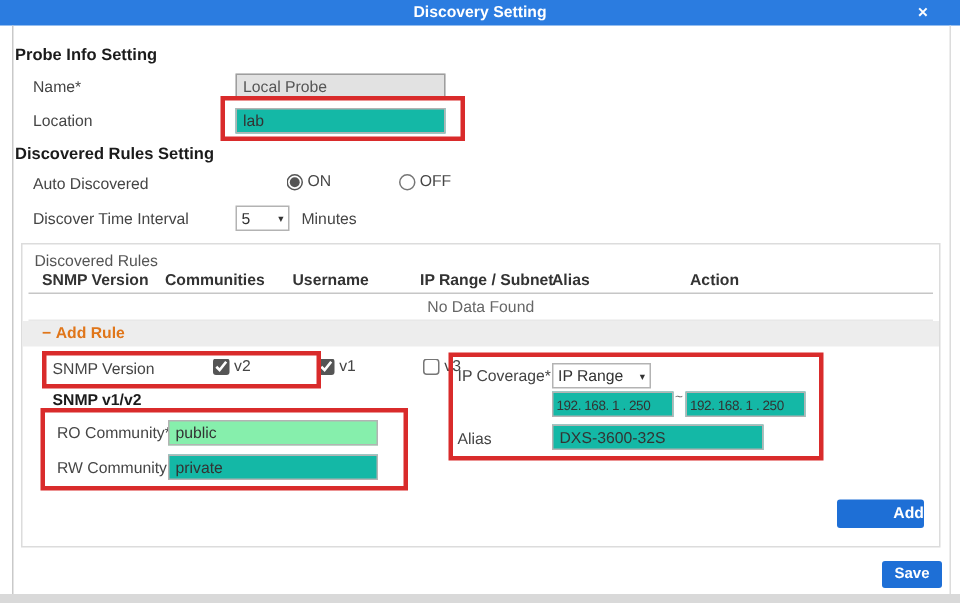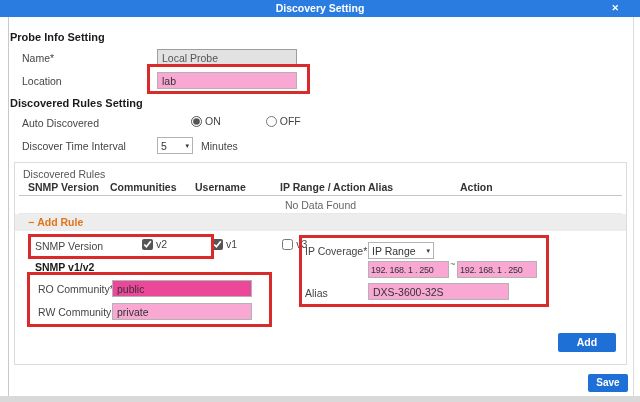--- a/index.html
+++ b/index.html
@@ -14,26 +14,26 @@
   .titlebar .title { display:block; text-align:center; color:#fff; font-weight:bold; font-size:10.5px; line-height:17px; }
   .titlebar .close { position:absolute; right:21px; top:0; color:#fff; font-size:9px; line-height:17px; cursor:pointer; font-weight:bold; }
   
   .edge-left  { position:absolute; left:8px;  top:17px; width:1px; height:380px; background:#c9c9c9; }
   .edge-right { position:absolute; left:633px; top:17px; width:1px; height:380px; background:#dcdcdc; }
   .page-strip { position:absolute; left:0; top:396px; width:640px; height:6px; background:#d9d9d9; }
 
   .heading { position:absolute; font-weight:bold; color:#1b1b1b; font-size:11px; white-space:nowrap; }
   .label   { position:absolute; color:#454545; white-space:nowrap; }
   .field {
-    position:absolute; height:17px; border:1px solid #b3b3b3; background:#f9a8d4;
+    position:absolute; height:17px; border:1px solid #b3b3b3; background:#14b8a6;
     font-family:"Liberation Sans", sans-serif; font-size:10.5px; color:#333;
     padding:0 4px; outline:none;
   }
   .field.gray   { background:#e2e2e2; border-color:#9e9e9e; color:#555; }
-  .field.yellow { background:#ec4899; }
+  .field.yellow { background:#86efac; }
   .field.ip     { font-size:9px; letter-spacing:-0.3px; padding:0 2px; }
   .select {
     position:absolute; height:17px; border:1px solid #b3b3b3; background:#fff;
     display:flex; align-items:center; justify-content:space-between;
     padding:0 3px; cursor:pointer;
   }
   .select .arr { font-size:7px; color:#333; margin-left:3px; }
 
   .radio-group, .check-group { position:absolute; display:flex; align-items:center; gap:11px; }
   .opt { display:flex; align-items:center; gap:3px; color:#454545;padding-left:34px; }
@@ -43,21 +43,21 @@
   .panel { position:absolute; left:14px; top:162px; width:613px; height:203px; border:1px solid #dcdcdc; background:#fff; }
   .panel-label { position:absolute; left:23px; top:168px; color:#555; }
   .thead { position:absolute; left:19px; top:179px; width:603px; height:17px; border-bottom:1px solid #c6c6c6; }
   .th { position:absolute; top:0; line-height:17px; font-weight:bold; color:#333; white-space:nowrap; }
   .empty-row { position:absolute; left:19px; top:197px; width:603px; height:17px; line-height:17px; text-align:center; color:#666; border-bottom:1px solid #e8e8e8; }
   .addrule-bar { position:absolute; left:15px; top:214px; width:611px; height:17px; background:#ededed; line-height:17px; cursor:pointer; }
   .addrule-bar .txt { margin-left:13px; color:#e0761a; font-weight:bold; }
   .addrule-bar .minus { color:#e0761a; font-weight:bold; margin-right:3px; }
 
   .btn { position:absolute; background:#1e6fd6; color:#fff; font-weight:bold; text-align:center; border-radius:2px; cursor:pointer; }
-  .btn-add  { left:558px; top:333px; width:58px; height:19px; line-height:19px; }
+  .btn-add  { left:558px; top:333px; width:58px; height:19px; line-height:19px;text-align:right; }
   .btn-save { left:588px; top:374px; width:40px; height:18px; line-height:18px; font-size:10px; }
 
   .ip-sep { position:absolute; left:450px; top:259px; color:#666; font-size:9px; }
 
   
   .anno { position:absolute; border:3px solid #d92b2b; background:transparent; z-index:50; pointer-events:none; }
   .anno-location { left:147px; top:64px;  width:163px; height:30px; }
   .anno-snmpver  { left:28px;  top:234px; width:186px; height:25px; }
   .anno-comm     { left:27px;  top:272px; width:245px; height:55px; }
   .anno-ipcov    { left:299px; top:235px; width:250px; height:72px; }
@@ -103,21 +103,21 @@
   </div>
   <div class="label" style="left:201px;top:140px">Minutes</div>
 
   <div class="panel"></div>
   <div class="panel-label">Discovered Rules</div>
 
   <div class="thead">
     <span class="th" style="left:9px">SNMP Version</span>
     <span class="th" style="left:91px">Communities</span>
     <span class="th" style="left:176px">Username</span>
-    <span class="th" style="left:261px">IP Range / Action</span>
+    <span class="th" style="left:261px">IP Range / Subnet</span>
     <span class="th" style="left:349px">Alias</span>
     <span class="th" style="left:441px">Action</span>
   </div>
   <div class="empty-row">No Data Found</div>
 
   <div class="addrule-bar">
     <span class="txt"><span class="minus">−</span><span>Add Rule</span></span>
   </div>
 
   <div class="label" style="left:35px;top:240px">SNMP Version</div>

